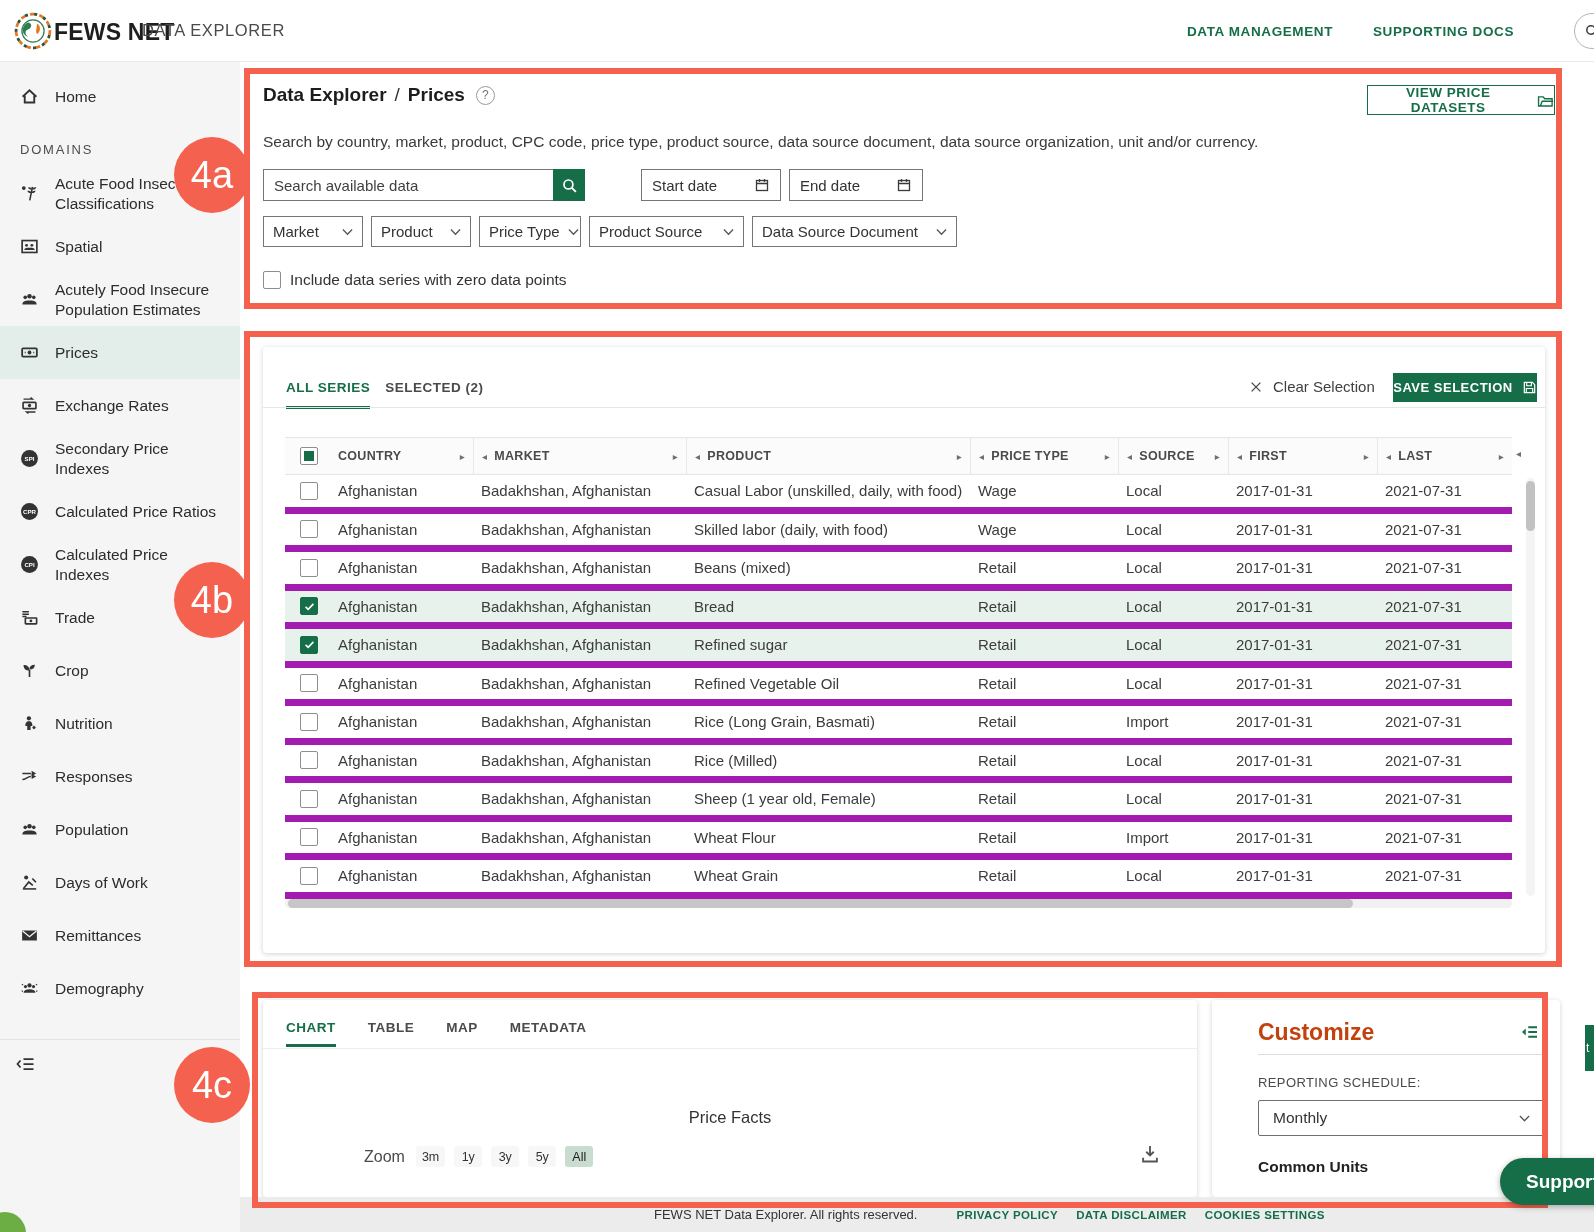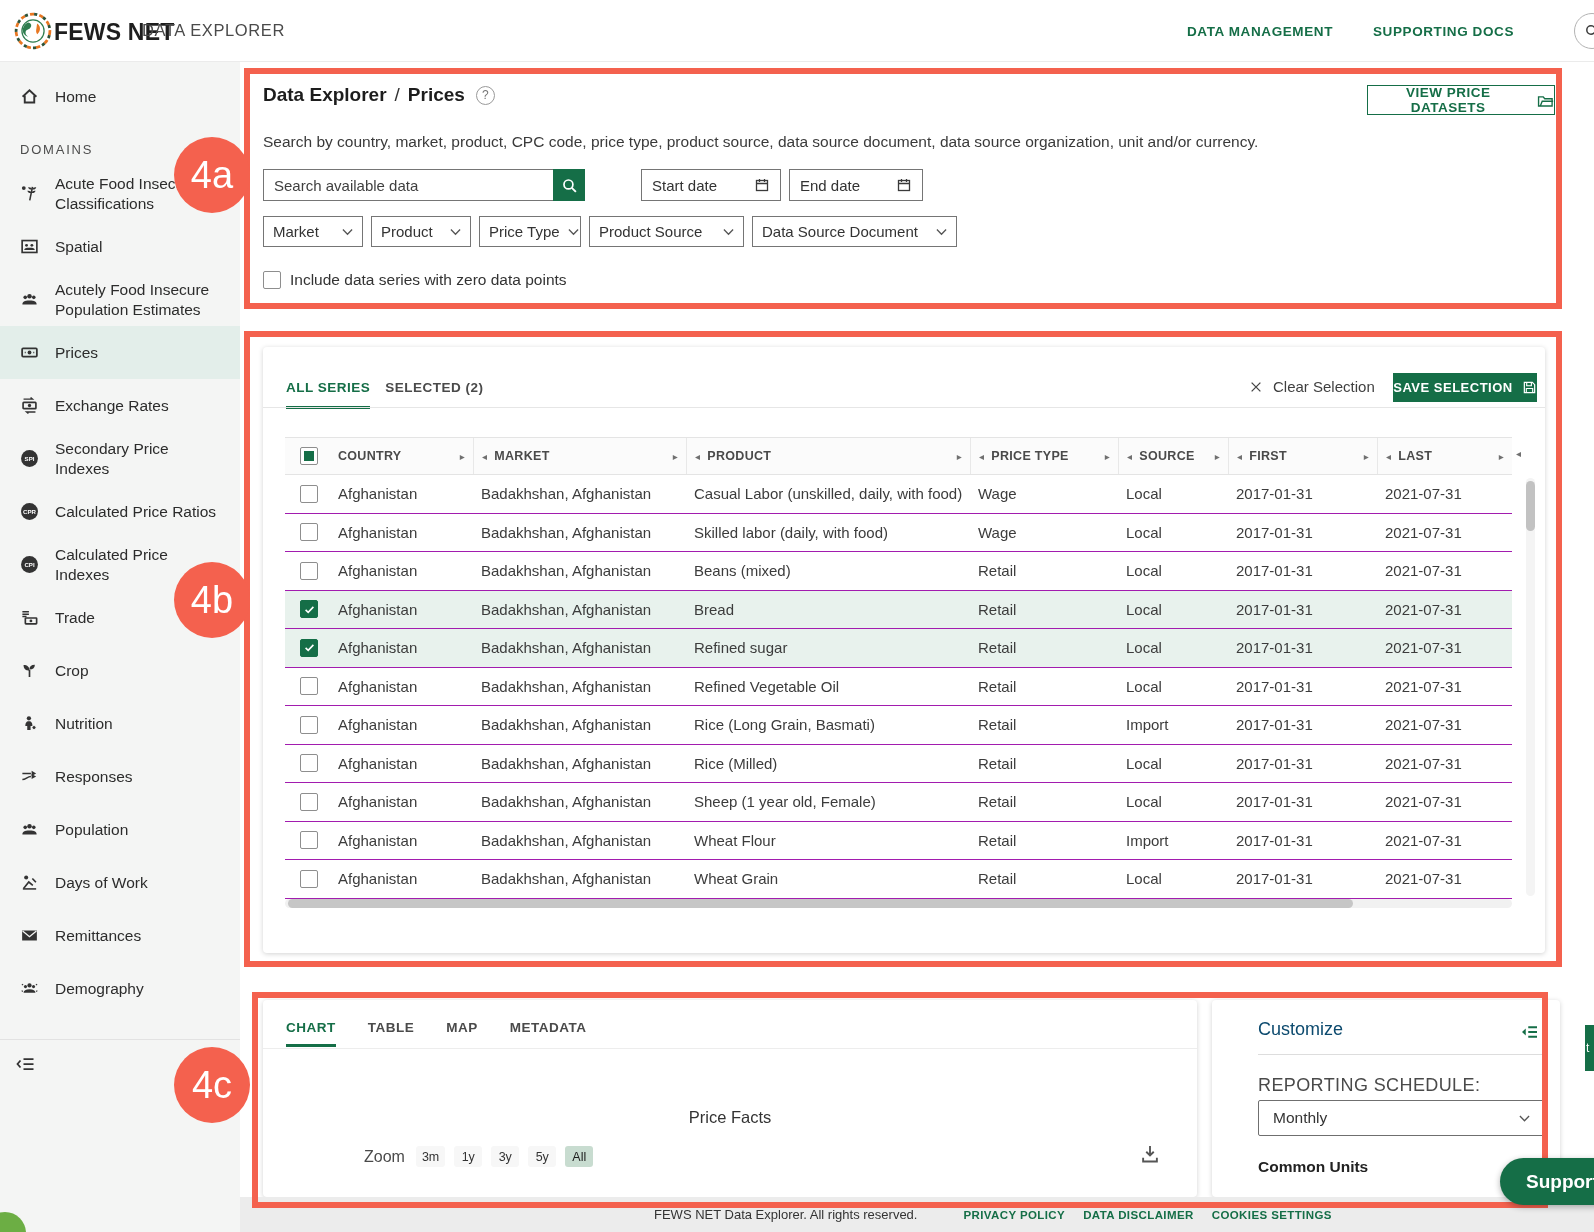--- a/index.html
+++ b/index.html
@@ -73,21 +73,21 @@
   .clear-sel .icon{width:14px;height:14px}
   .save-sel{position:absolute;left:1130px;top:26px;width:144px;height:29px;background:#156e47;color:#fff;font-size:13px;font-weight:bold;letter-spacing:.5px;border:none;display:flex;align-items:center;justify-content:center;gap:9px;cursor:pointer;font-family:inherit}
   .save-sel .icon{width:15px;height:15px}
   .tbl-head{position:absolute;left:22px;top:90px;width:1227px;height:38px;display:grid;grid-template-columns:45px 143px 213px 284px 148px 110px 149px 135px;background:#fbfbfb;border-top:1px solid #e4e4e4;border-bottom:1px solid #e4e4e4}
   .th{display:flex;align-items:center;gap:7px;padding:0 8px;font-size:12.5px;font-weight:bold;color:#4a4a4a;letter-spacing:.3px;border-left:1px solid #e8e8e8;cursor:pointer;white-space:nowrap;overflow:hidden}
   .th:first-child,.th:nth-child(2){border-left:none}
   .arr{font-family:"DejaVu Sans",sans-serif;font-size:10px;color:#707070}
   .arr.right{margin-left:auto}
   .partial-arr{position:absolute;left:1253px;top:101px;font-family:"DejaVu Sans",sans-serif;font-size:10px;color:#707070}
   .tbl-body{position:absolute;left:22px;top:128px;width:1227px}
-  .trow{display:grid;grid-template-columns:45px 143px 213px 284px 148px 110px 149px 135px;height:38.5px;border-bottom:1px solid #a21caf;cursor:pointer;background:#fff}
+  .trow{display:grid;grid-template-columns:45px 143px 213px 284px 148px 110px 149px 135px;height:38.5px;border-bottom:7px solid #a21caf;cursor:pointer;background:#fff}
   .trow.sel{background:#e8f2ed}
   .td{display:flex;align-items:center;padding:0 8px;font-size:15px;color:#3c3c3c;white-space:nowrap;overflow:hidden}
   .cbcell{padding-left:15px}
   .cb{width:18px;height:18px;border:1px solid #8e8e8e;border-radius:2px;background:#fff;position:relative;display:inline-flex;align-items:center;justify-content:center;cursor:pointer;flex:0 0 18px}
   .cb.indet::after{content:"";width:10px;height:10px;background:#156e47}
   .cb.checked{background:#156e47;border-color:#156e47}
   .cb.checked svg{width:13px;height:13px}
   .vscroll{position:absolute;left:1263px;top:131px;width:9px;height:418px;background:#f4f4f4;border-radius:5px}
   .vthumb{position:absolute;left:0;top:3px;width:9px;height:50px;background:#c2c2c2;border-radius:5px;cursor:pointer}
   .hscroll{position:absolute;left:22px;top:552px;width:1227px;height:9px;background:#f1f1f1;border-radius:5px}
@@ -99,34 +99,34 @@
   .dtab{font-size:13.5px;font-weight:bold;letter-spacing:.5px;color:#4a4a4a;padding-bottom:9px;cursor:pointer}
   .dtab.active{color:#156e47;border-bottom:3px solid #156e47}
   .detail-rule{position:absolute;left:0;top:48px;width:100%;border-top:1px solid #ededed}
   .chart-title{position:absolute;left:0;top:108px;width:100%;text-align:center;font-size:16.5px;color:#333}
   .zoom-row{position:absolute;left:101px;top:146px;display:flex;align-items:center;gap:9px}
   .zoom-label{font-size:16px;color:#4a4a4a;margin-right:2px}
   .zbtn{min-width:28px;height:21px;padding:0 6px;font-size:12.5px;color:#333;background:#f7f7f7;border:none;border-radius:3px;font-family:inherit;cursor:pointer}
   .zbtn.active{background:#c8dcd0;color:#1d1d1d}
   .download-icon{position:absolute;left:877px;top:144px;width:20px;height:20px;cursor:pointer}
   .customize-card{position:absolute;left:1212px;top:1000px;width:348px;height:197px;background:#fff;border-radius:4px;box-shadow:0 1px 5px rgba(0,0,0,.18)}
-  .customize-title{position:absolute;left:46px;top:19px;font-size:18px;font-weight:normal;color:#0c4a6e}
+  .customize-title{position:absolute;left:46px;top:19px;font-size:23px;font-weight:bold;color:#c2410c}
   .panel-icon{position:absolute;left:308px;top:22px;width:20px;height:20px;cursor:pointer}
   .customize-rule{position:absolute;left:46px;top:54px;width:287px;border-top:1px solid #ddd}
-  .rs-label{position:absolute;left:46px;top:75px;font-size:18px;color:#4a4a4a;letter-spacing:.4px}
+  .rs-label{position:absolute;left:46px;top:75px;font-size:13px;color:#4a4a4a;letter-spacing:.4px}
   .rs-select{position:absolute;left:46px;top:100px;width:287px;height:36px;border:1px solid #6f6f6f;border-radius:2px;display:flex;align-items:center;justify-content:space-between;padding:0 14px;font-size:15.5px;color:#333;cursor:pointer;background:#fff}
   .rs-select .chev{width:13px;height:9px}
   .cu-label{position:absolute;left:46px;top:158px;font-size:15.5px;font-weight:bold;color:#222}
   .support-pill{position:absolute;left:1500px;top:1158px;width:120px;height:47px;border-radius:24px;background:#156e47;color:#fff;font-size:19px;font-weight:bold;display:flex;align-items:center;padding-left:26px;z-index:60;box-shadow:0 2px 6px rgba(0,0,0,.3);cursor:pointer;overflow:hidden}
   .edge-tab{position:absolute;left:1585px;top:1025px;width:9px;height:46px;background:#156e47;color:#fff;font-size:12px;display:flex;align-items:center;padding-left:1px;overflow:hidden;z-index:60;cursor:pointer}
 
   
   .footer{position:absolute;left:240px;top:1197px;width:1354px;height:35px;background:#ececec}
   .footer-inner{position:absolute;left:414px;top:10px;display:flex;align-items:center;gap:18px}
-  .footer-copy{font-size:13px;color:#333;margin-right:28px;white-space:nowrap}
+  .footer-copy{font-size:13px;color:#333;margin-right:21px;white-space:nowrap}
   .footer-link{font-size:11.5px;font-weight:bold;color:#156e47;letter-spacing:.4px;cursor:pointer;white-space:nowrap}
 
   
   .anno-box{position:absolute;border:6px solid #f4614e;z-index:50;pointer-events:none}
   .box-4a{left:244px;top:68px;width:1318px;height:241px}
   .box-4b{left:244px;top:331px;width:1318px;height:636px}
   .box-4c{left:252px;top:992px;width:1296px;height:216px}
   .anno-circle{position:absolute;width:76px;height:76px;border-radius:50%;background:#f4614e;color:#fff;font-size:38px;display:flex;align-items:center;justify-content:center;z-index:51;pointer-events:none}
   .circle-4a{left:174px;top:137px}
   .circle-4b{left:174px;top:562px}

